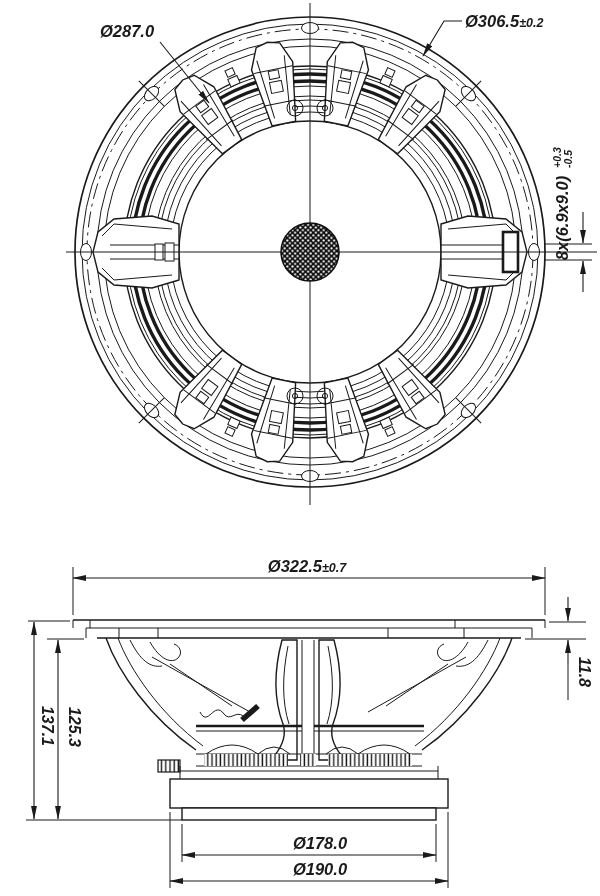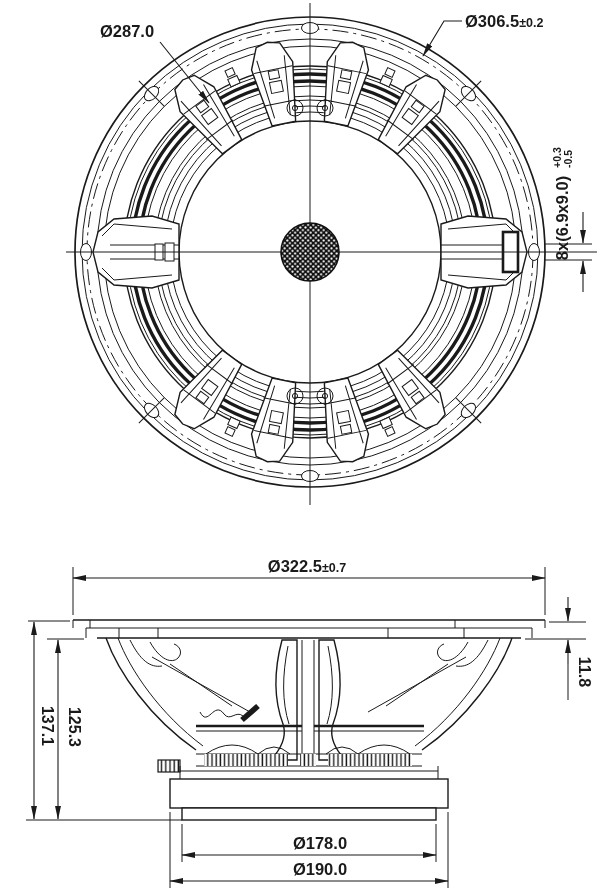--- a/index.html
+++ b/index.html
@@ -1,16 +1,16 @@
 <!DOCTYPE html>
 <html><head>
 <meta charset="utf-8">
 <style>
   html,body{margin:0;padding:0;background:#fff;}
-  #stage{position:relative;width:600px;height:896px;background:#fff;overflow:hidden;}
+  #stage{position:relative;width:600px;height:896px;background:#fff;overflow:hidden;font-style:italic;}
   svg{display:block;}
   .ln{stroke:#1a1a1a;fill:none;stroke-width:1;}
   .ln14{stroke:#1a1a1a;fill:none;stroke-width:1.4;}
   .ln16{stroke:#1a1a1a;fill:none;stroke-width:1.7;}
   .ln25{stroke:#1a1a1a;fill:none;stroke-width:2.6;}
   .ln35{stroke:#1a1a1a;fill:none;stroke-width:3.4;}
   .fw{fill:#ffffff;}
   .dim{stroke:#1a1a1a;stroke-width:1.1;fill:none;marker-start:url(#arr);marker-end:url(#arr);}
   .dime{stroke:#1a1a1a;stroke-width:1.1;fill:none;marker-end:url(#arr);}
   text{font-family:"Liberation Sans","DejaVu Sans",sans-serif;font-weight:700;fill:#1a1a1a;}

